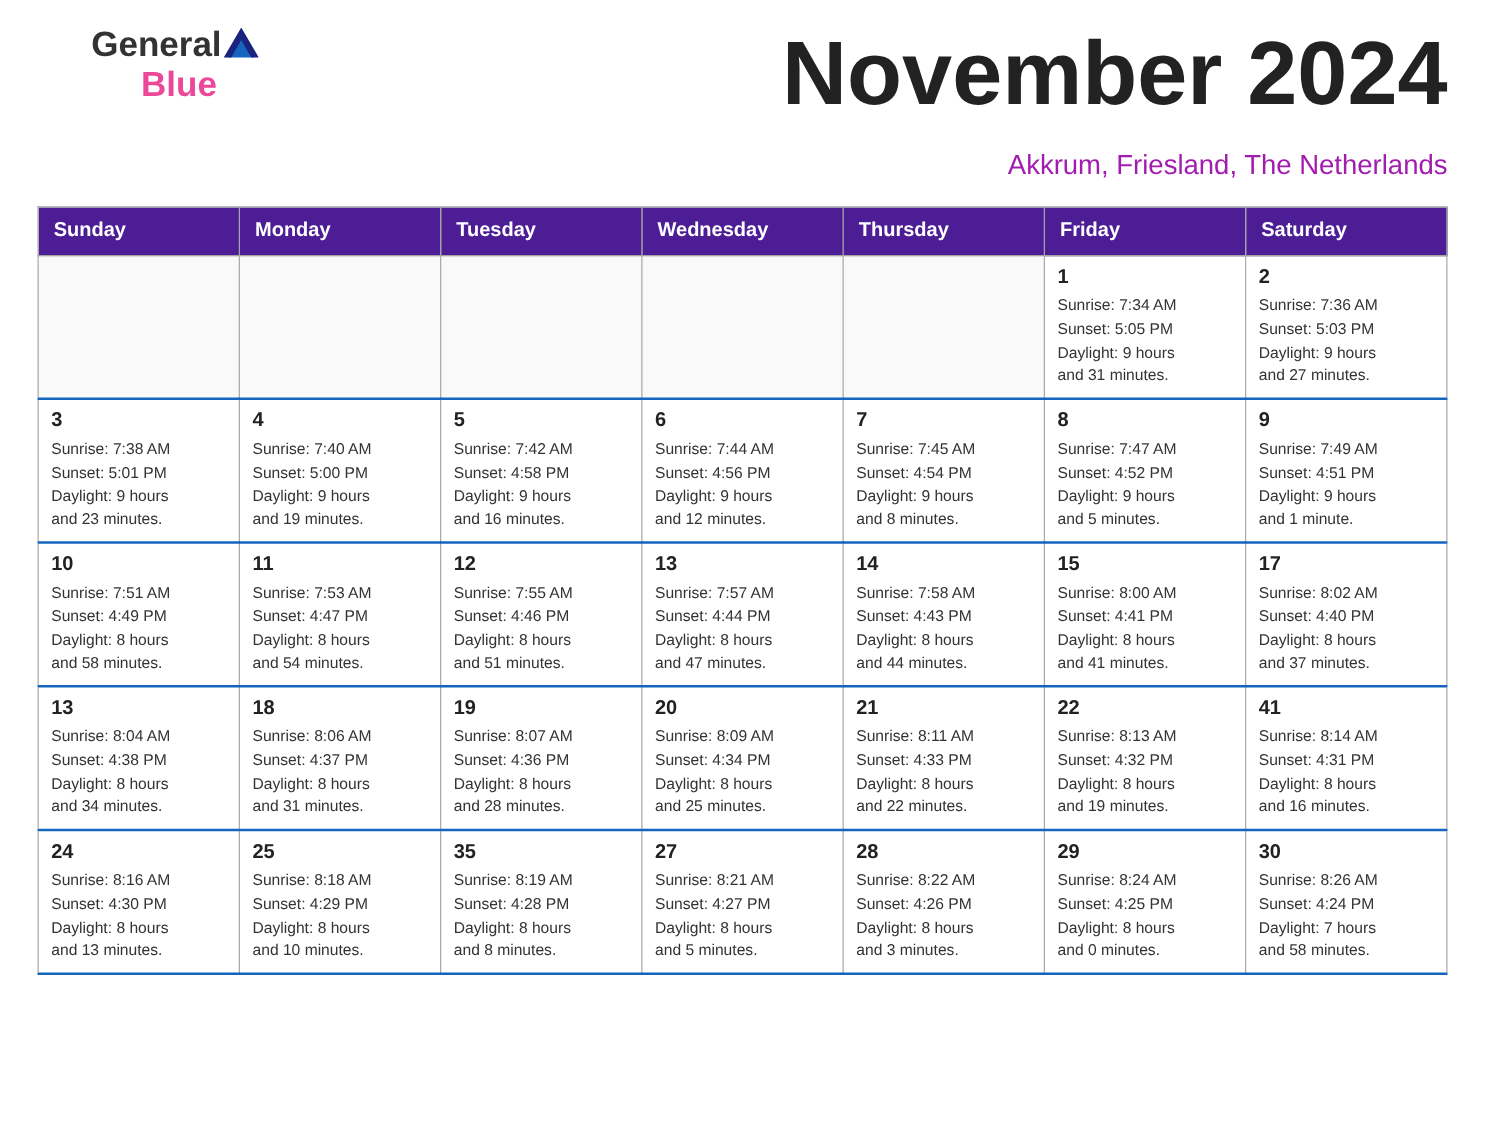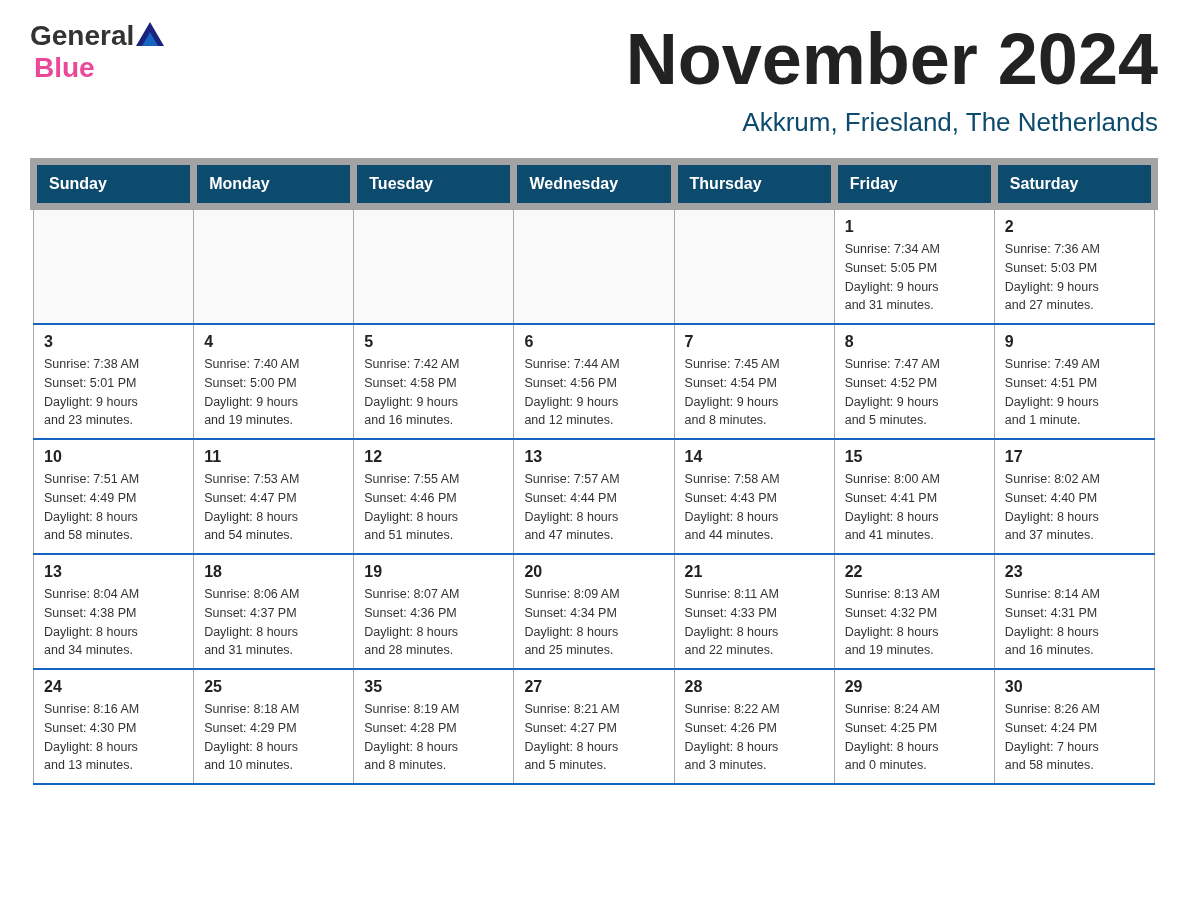--- a/index.html
+++ b/index.html
@@ -22,21 +22,22 @@
       color: #333;
     }
     .logo-icon {
       width: 28px;
       height: 28px;
       margin: 0 2px;
     }
     .logo-wrapper {
       display: flex;
       flex-direction: column;
-      align-items: flex-start;
+      align-items: center;
+      margin-left: 43px;
     }
     .logo-line1 {
       display: flex;
       align-items: center;
     }
     .logo-line2 {
       font-size: 28px;
       font-weight: bold;
       color: #ec4899;
       margin-left: 4px;
@@ -44,36 +45,36 @@
     .title-block {
       text-align: right;
     }
     .month-year {
       font-size: 72px;
       font-weight: bold;
       color: #222;
       line-height: 1.1;
     }
     .location {
-      font-size: 26px;
-      color: #0c4a6e;
-      margin-top: 8px;
+      font-size: 22px;
+      color: #a21caf;
+      margin-top: 20px;
     }
     table {
       width: 100%;
       border-collapse: collapse;
     }
     thead tr th {
-      background-color: #0c4a6e;
+      background-color: #4c1d95;
       color: #fff;
       font-size: 16px;
       font-weight: bold;
       padding: 10px 12px;
       text-align: left;
-      border: 7px solid #a3a3a3;
+      border: 1px solid #a3a3a3;
     }
     tbody tr td {
       vertical-align: top;
       padding: 8px 10px;
       border: 1px solid #aaa;
       width: calc(100% / 7);
       font-size: 13px;
       color: #333;
       min-height: 100px;
     }
@@ -222,21 +223,21 @@
         </td>
         <td>
           <div class="day-number">21</div>
           <div class="day-info">Sunrise: 8:11 AM<br>Sunset: 4:33 PM<br>Daylight: 8 hours<br>and 22 minutes.</div>
         </td>
         <td>
           <div class="day-number">22</div>
           <div class="day-info">Sunrise: 8:13 AM<br>Sunset: 4:32 PM<br>Daylight: 8 hours<br>and 19 minutes.</div>
         </td>
         <td>
-          <div class="day-number">23</div>
+          <div class="day-number">41</div>
           <div class="day-info">Sunrise: 8:14 AM<br>Sunset: 4:31 PM<br>Daylight: 8 hours<br>and 16 minutes.</div>
         </td>
       </tr>
       <tr>
         <td>
           <div class="day-number">24</div>
           <div class="day-info">Sunrise: 8:16 AM<br>Sunset: 4:30 PM<br>Daylight: 8 hours<br>and 13 minutes.</div>
         </td>
         <td>
           <div class="day-number">25</div>

